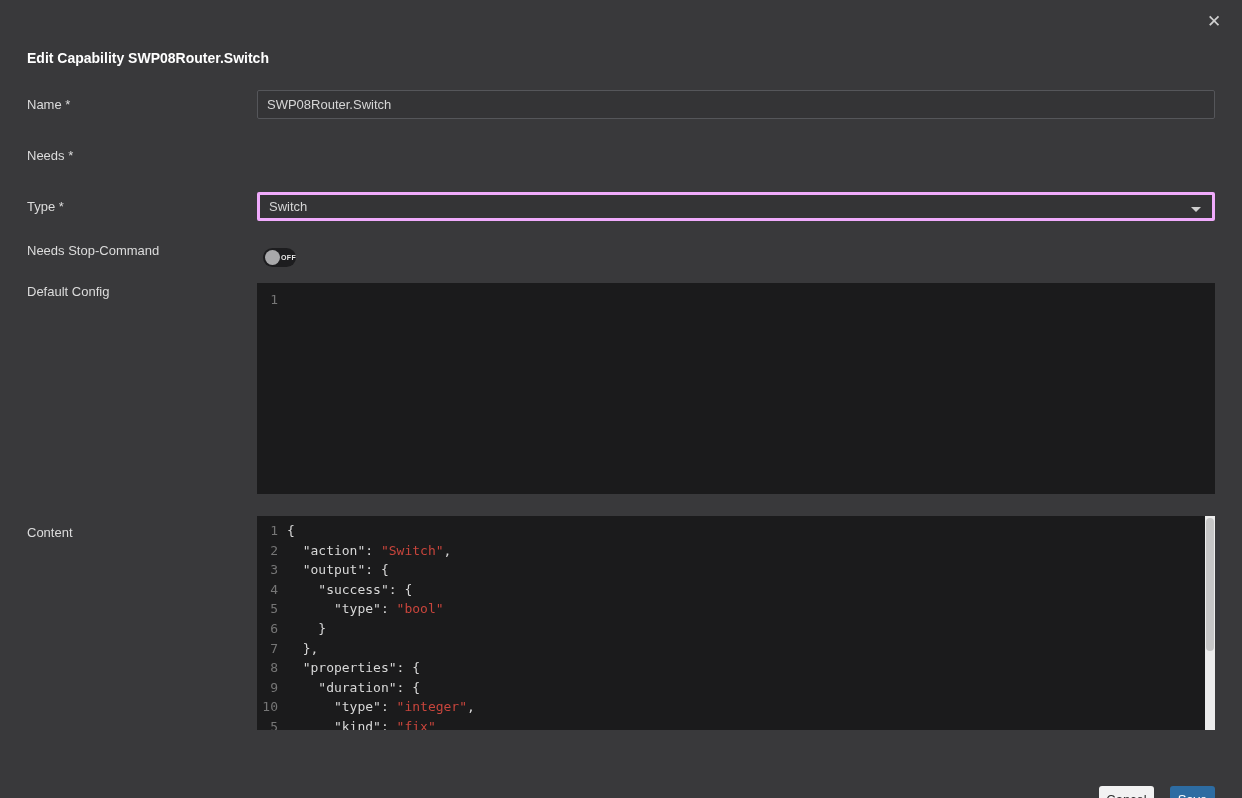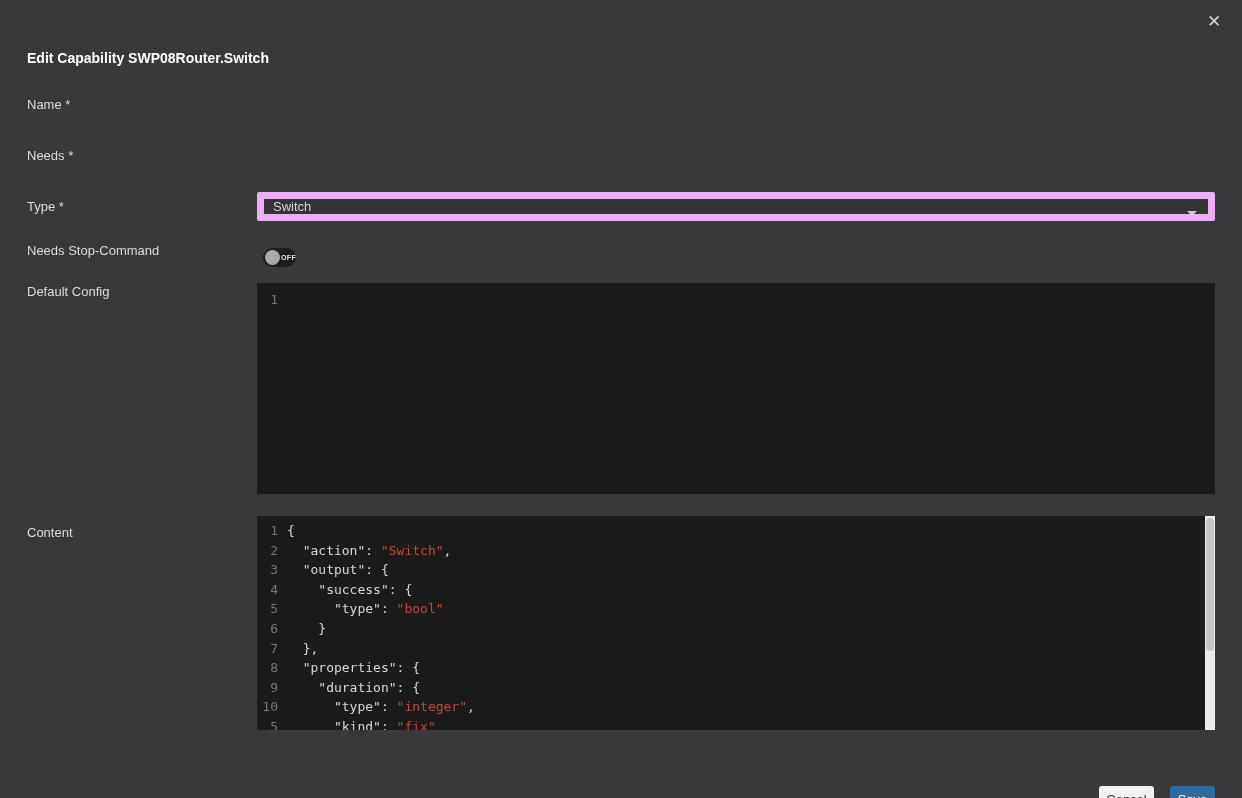--- a/index.html
+++ b/index.html
@@ -31,23 +31,23 @@
 
   .field {
     position:absolute; left:257px; width:958px; height:29px;
     background:#343436; border:1px solid #55565a; border-radius:2px;
     color:#d6d6d6; font-size:13px; font-family:"Liberation Sans", sans-serif;
     padding:0 9px; outline:none;
   }
 
   .select {
     position:absolute; left:257px; width:958px; height:29px;
-    background:#343436; border:7px solid #f0abfc; border-radius:2px;
+    background:#343436; border:3px solid #f0abfc; border-radius:2px;
     color:#d6d6d6; font-size:13px;
-    padding:0 9px; display:flex; align-items:flex-end; cursor:pointer;
+    padding:0 9px; display:flex; align-items:center; cursor:pointer;
   }
   .select .chev {
     position:absolute; right:11px; top:12px;
     width:0; height:0;
     border-left:5px solid transparent; border-right:5px solid transparent;
     border-top:5px solid #cfcfcf;
   }
 
   .toggle {
     position:absolute; left:263px; top:248px;
@@ -109,20 +109,21 @@
 </head>
 <body>
 
 <div class="modal">
 
   <div class="close-x">✕</div>
 
   <div class="modal-title">Edit Capability SWP08Router.Switch</div>
 
   <div class="lbl" style="top:97px">Name *</div>
+  <input class="field" style="top: 90px;" value="SWP08Router.Switch">
 
   <div class="lbl" style="top:148px">Needs *</div>
 
   <div class="lbl" style="top:199px">Type *</div>
   <div class="select" style="top:192px">
     <span>Switch</span>
     <span class="chev"></span>
   </div>
 
   <div class="lbl" style="top:243px">Needs Stop-Command</div>

